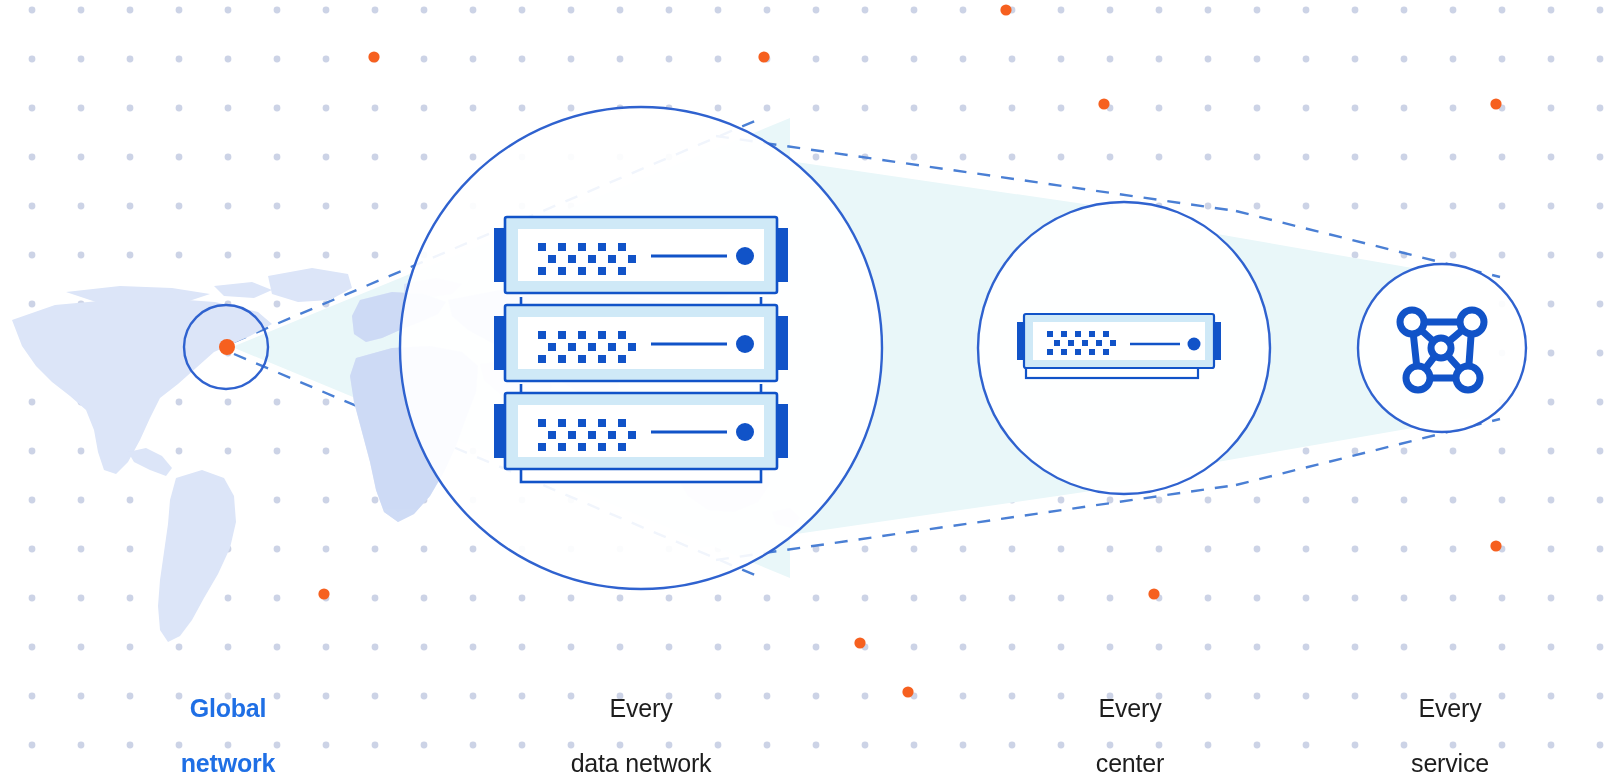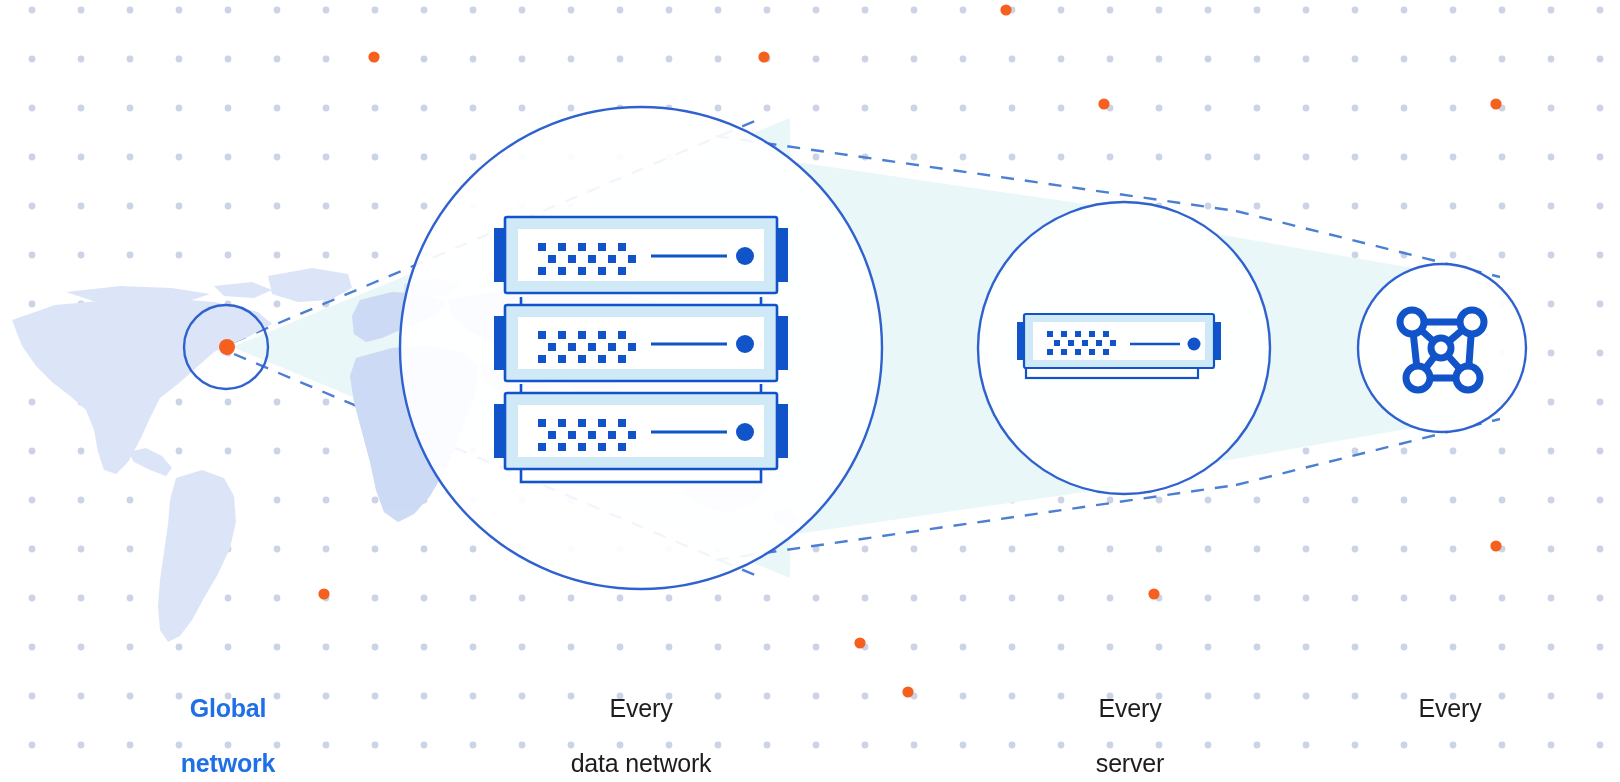--- a/index.html
+++ b/index.html
@@ -819,20 +819,21 @@
     <span class="l2">network</span>
   </div>
 
   <div class="label" style="left: 541px; top: 667px; width: 200px; color: rgb(29, 29, 29);">
     <span class="l1">Every</span>
     <span class="l2">data network</span>
   </div>
 
   <div class="label" style="left: 1030px; top: 667px; width: 200px; color: rgb(29, 29, 29);">
     <span class="l1">Every</span>
-    <span class="l2">server</span>
+    <span class="l2">center</span>
   </div>
 
   <div class="label" style="left: 1350px; top: 667px; width: 200px; color: rgb(29, 29, 29);">
     <span class="l1">Every</span>
+    <span class="l2">service</span>
   </div>
 
 </div>
 
 </body></html>

